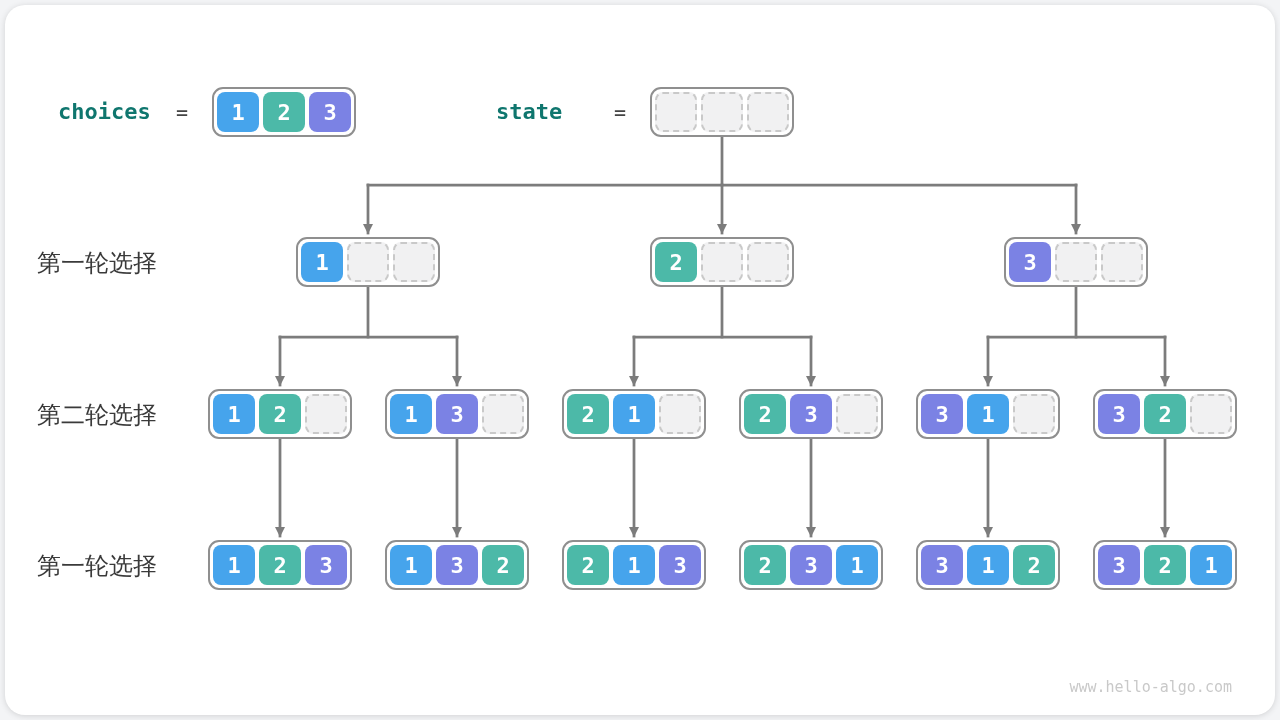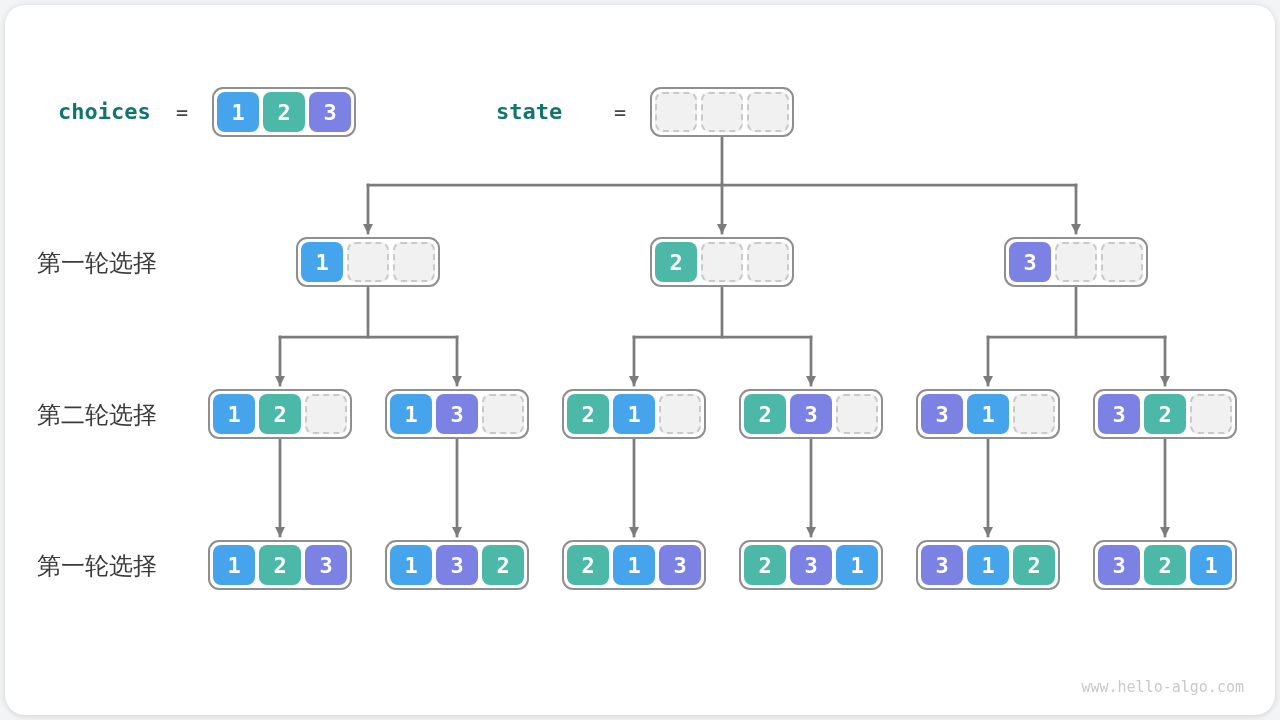--- a/index.html
+++ b/index.html
@@ -38,21 +38,21 @@
   }
   .eq{
     position:absolute;top:100px;
     font-family:"DejaVu Sans Mono",monospace;font-weight:500;font-size:20px;color:#444444;
   }
   .row-label{
     position:absolute;left:37px;
     font-size:24px;color:#3a3a3a;white-space:pre;
   }
   .watermark{
-    position:absolute;right:36px;top:678px;
+    position:absolute;right:48px;top:678px;
     font-family:"DejaVu Sans Mono",monospace;font-size:15px;color:#c9c9c9;
   }
 </style>
 </head>
 <body>
 
 <div class="card"></div>
 
 <svg id="edges" width="1280" height="720">
   <defs>

